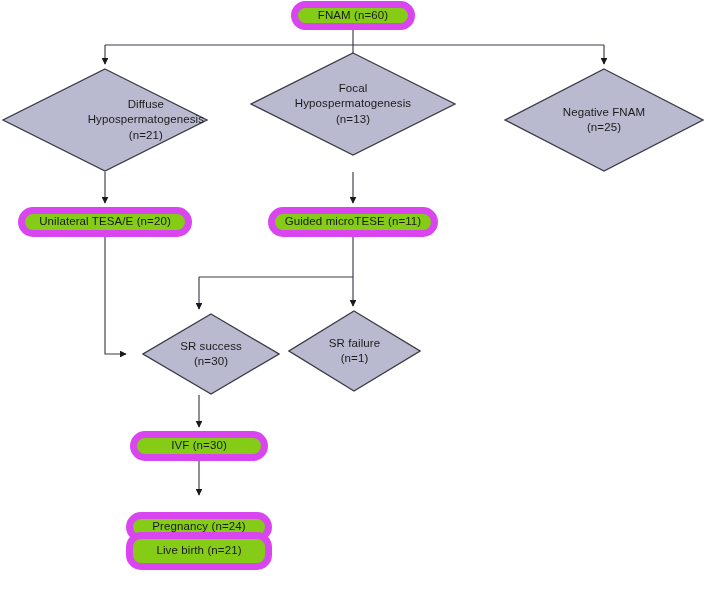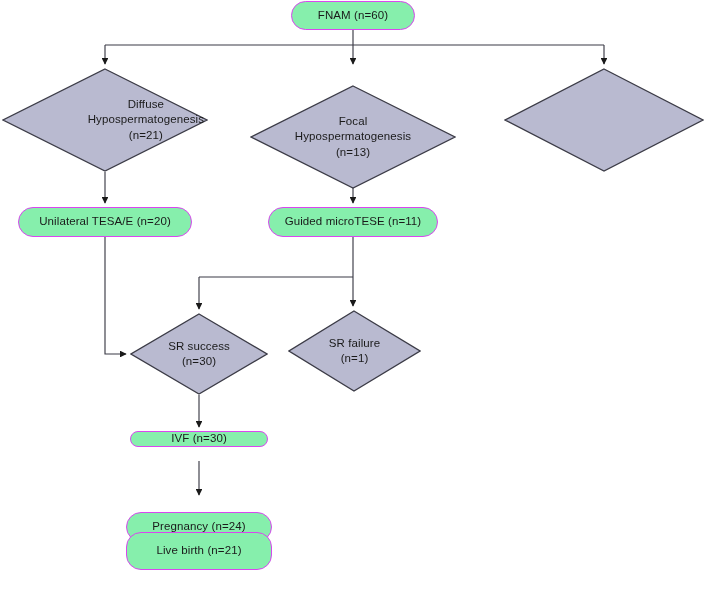--- a/index.html
+++ b/index.html
@@ -39,22 +39,22 @@
     letter-spacing: 0.1px;
   }
   .node .label {
     position: relative;
     z-index: 2;
     padding: 0 4px;
     white-space: pre-line;
   }
   
   .node.box {
-    background: #86efac;
-    border: 1px solid #d946ef;
+    background: #84cc16;
+    border: 7px solid #d946ef;
     border-radius: 15px;
   }
   
   .node.diamond {
     background: transparent;
     border: none;
   }
   .node.diamond .dshape {
     position: absolute;
     left: 0;
@@ -111,60 +111,62 @@
 
   <div class="node diamond" style="left:2px; top:68px; width:206px; height:104px;justify-content:flex-end;">
     <svg class="dshape" viewBox="0 0 206 104" preserveAspectRatio="none">
       <polygon points="103,1 205,52 103,103 1,52" fill="#b9bad0" stroke="#3b3b46" stroke-width="1.3"></polygon>
     </svg>
     <span class="label">Diffuse
 Hypospermatogenesis
 (n=21)</span>
   </div>
 
-  <div class="node diamond" style="left:250px; top:85px; width:206px; height:104px;align-items:center;">
+  <div class="node diamond" style="left:250px; top:52px; width:206px; height:104px;align-items:center;">
     <svg class="dshape" viewBox="0 0 206 104" preserveAspectRatio="none">
       <polygon points="103,1 205,52 103,103 1,52" fill="#b9bad0" stroke="#3b3b46" stroke-width="1.3"></polygon>
     </svg>
     <span class="label">Focal
 Hypospermatogenesis
 (n=13)</span>
   </div>
 
   <div class="node diamond" style="left:504px; top:68px; width:200px; height:104px;">
     <svg class="dshape" viewBox="0 0 200 104" preserveAspectRatio="none">
       <polygon points="100,1 199,52 100,103 1,52" fill="#b9bad0" stroke="#3b3b46" stroke-width="1.3"></polygon>
     </svg>
+    <span class="label">Negative FNAM
+(n=25)</span>
   </div>
 
   <div class="node box" style="left:18px; top:207px; width:174px; height:30px;">
     <span class="label">Unilateral TESA/E (n=20)</span>
   </div>
 
   <div class="node box" style="left:268px; top:207px; width:170px; height:30px;text-align:right;">
     <span class="label">Guided microTESE (n=11)</span>
   </div>
 
-  <div class="node diamond" style="left:130px; top:313px; width:138px; height:82px;">
+  <div class="node diamond" style="left:142px; top:313px; width:138px; height:82px;">
     <svg class="dshape" viewBox="0 0 138 82" preserveAspectRatio="none">
       <polygon points="69,1 137,41 69,81 1,41" fill="#b9bad0" stroke="#3b3b46" stroke-width="1.3"></polygon>
     </svg>
     <span class="label">SR success
 (n=30)</span>
   </div>
 
   <div class="node diamond" style="left:288px; top:310px; width:133px; height:82px;">
     <svg class="dshape" viewBox="0 0 133 82" preserveAspectRatio="none">
       <polygon points="66,1 132,41 66,81 1,41" fill="#b9bad0" stroke="#3b3b46" stroke-width="1.3"></polygon>
     </svg>
     <span class="label">SR failure
 (n=1)</span>
   </div>
 
-  <div class="node box" style="left:130px; top:431px; width:138px; height:16px;">
+  <div class="node box" style="left:130px; top:431px; width:138px; height:30px;">
     <span class="label">IVF (n=30)</span>
   </div>
 
   <div class="node box" style="left:126px; top:512px; width:146px; height:30px;">
     <span class="label">Pregnancy (n=24)</span>
   </div>
 
   <div class="node box" style="left:126px; top:532px; width:146px; height:38px;">
     <span class="label">Live birth (n=21)</span>
   </div>

